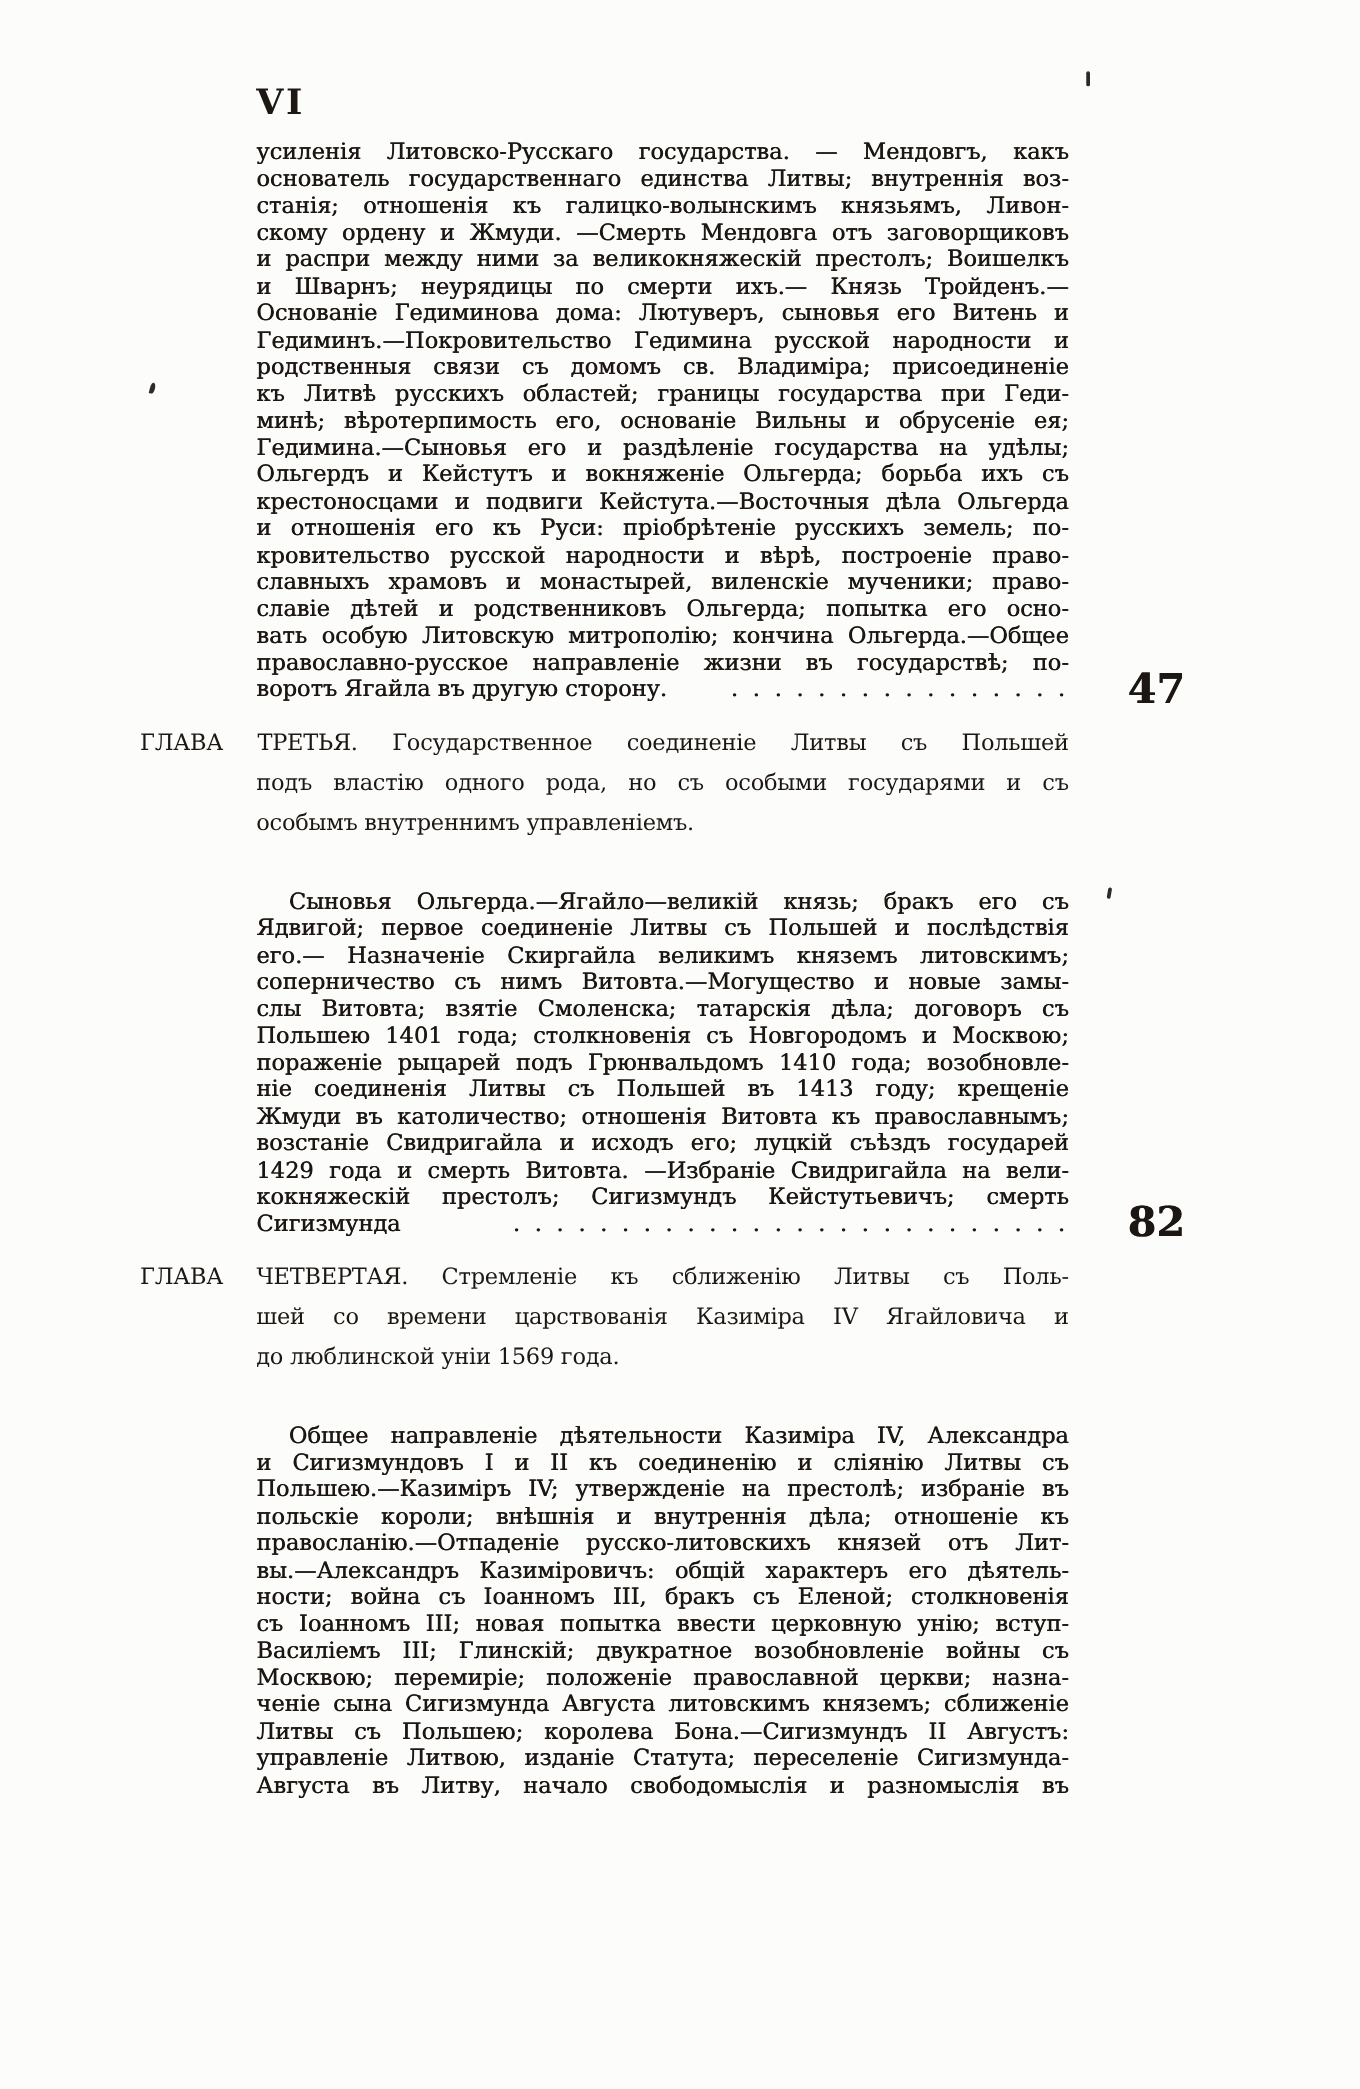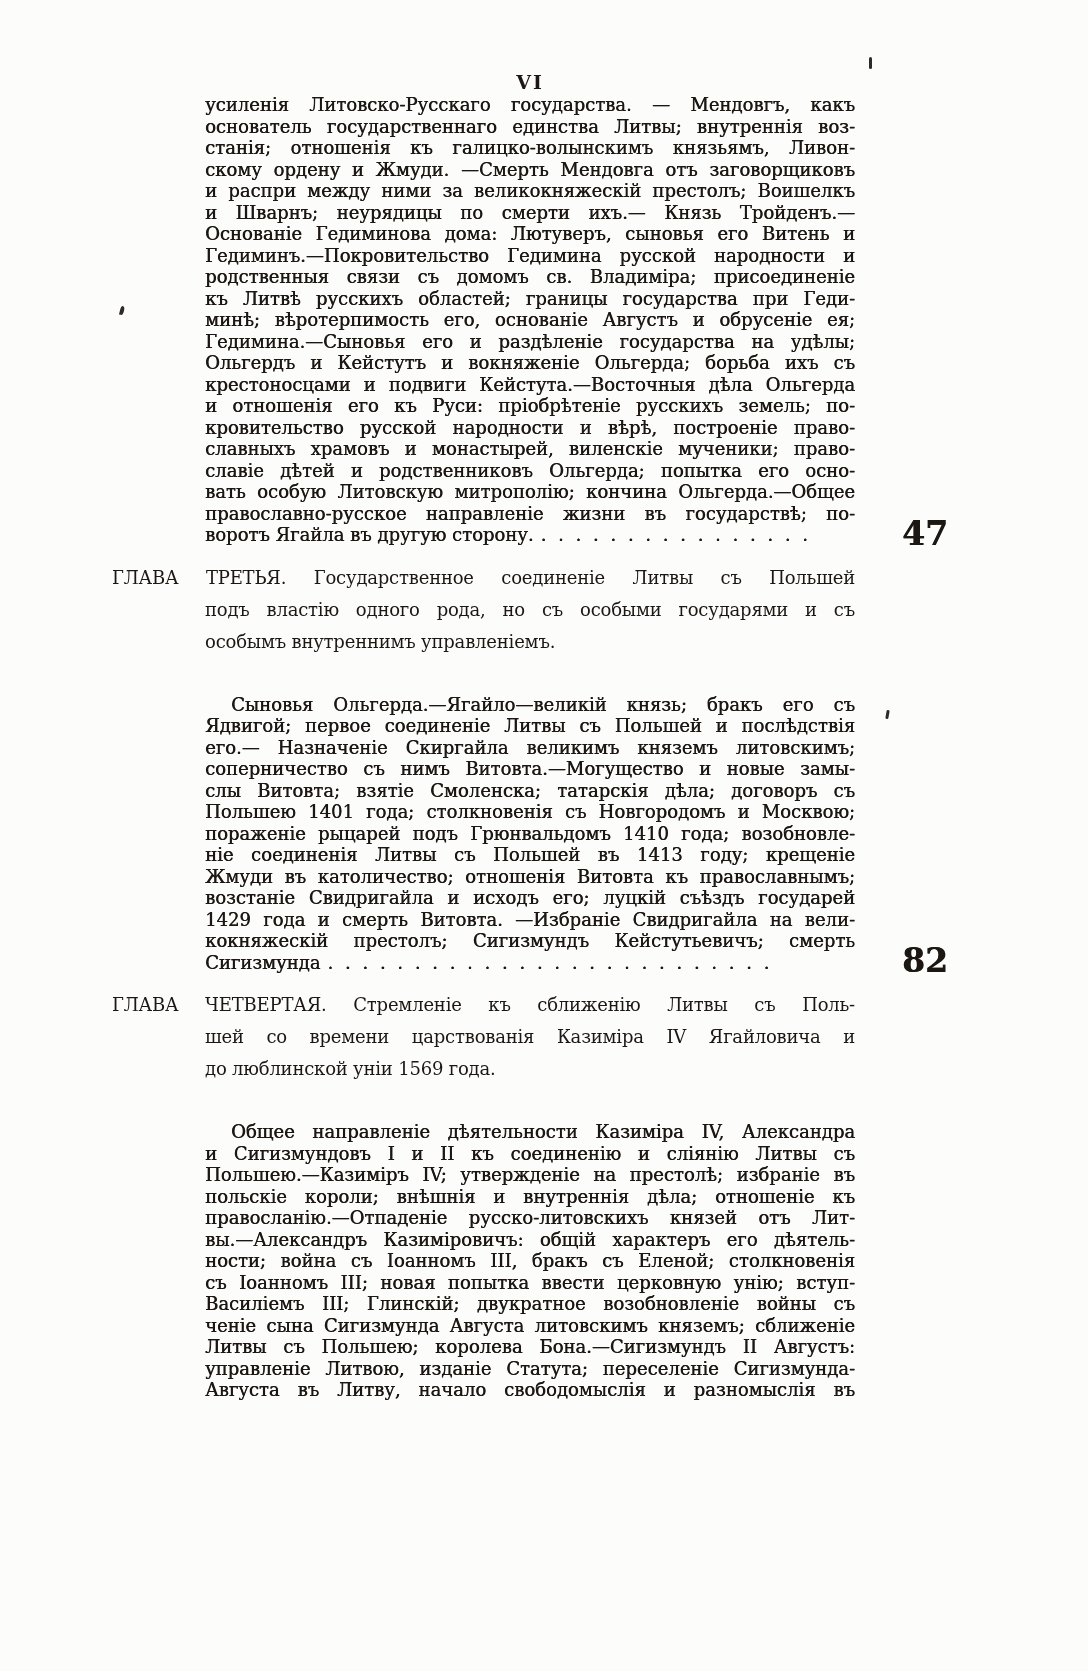--- a/index.html
+++ b/index.html
@@ -11,25 +11,26 @@
     height: 1671px;
     box-sizing: border-box;
     background: #fcfcfa;
     color: #1c1713;
     font-family: "DejaVu Serif", serif;
     padding: 70px 233px 0 205px;
     overflow: hidden;
   }
 
   .running-head {
-    text-align: center;
+    text-align: left;
     font-weight: bold;
-    font-size: 19px;
+    font-size: 28px;
     line-height: 24px;
     letter-spacing: 2px;
+    margin-bottom: 17px;
   }
 
   .toc-entry { position: relative; }
 
   .chapter-heading {
     font-weight: normal;
     font-size: 18px;
     line-height: 32px;
     margin: 16px 0 3px -93px;
     letter-spacing: -0.2px;
@@ -50,20 +51,21 @@
   .summary-line {
     text-align: justify;
     text-align-last: justify;
     text-justify: inter-word;
   }
   .summary-line.indent { padding-left: 26px; margin-top: 36px; }
 
   .leader-row {
     display: flex;
     align-items: baseline;
+    text-align: right;
   }
   .leader-text { white-space: nowrap; }
   .leader-dots {
     flex: 1;
     overflow: hidden;
     white-space: nowrap;
     margin-left: 7px;
     letter-spacing: 3px;
   }
 
@@ -96,21 +98,21 @@
           <div class="summary-line">усиленія Литовско-Русскаго государства. — Мендовгъ, какъ</div>
           <div class="summary-line">основатель государственнаго единства Литвы; внутреннія воз-</div>
           <div class="summary-line">станія; отношенія къ галицко-волынскимъ князьямъ, Ливон-</div>
           <div class="summary-line">скому ордену и Жмуди. —Смерть Мендовга отъ заговорщиковъ</div>
           <div class="summary-line">и распри между ними за великокняжескій престолъ; Воишелкъ</div>
           <div class="summary-line">и Шварнъ; неурядицы по смерти ихъ.— Князь Тройденъ.—</div>
           <div class="summary-line">Основаніе Гедиминова дома: Лютуверъ, сыновья его Витень и</div>
           <div class="summary-line">Гедиминъ.—Покровительство Гедимина русской народности и</div>
           <div class="summary-line">родственныя связи съ домомъ св. Владиміра; присоединеніе</div>
           <div class="summary-line">къ Литвѣ русскихъ областей; границы государства при Геди-</div>
-          <div class="summary-line">минѣ; вѣротерпимость его, основаніе Августъ и обрусеніе ея;</div>
+          <div class="summary-line">минѣ; вѣротерпимость его, основаніе Вильны и обрусеніе ея;</div>
           <div class="summary-line">Гедимина.—Сыновья его и раздѣленіе государства на удѣлы;</div>
           <div class="summary-line">Ольгердъ и Кейстутъ и вокняженіе Ольгерда; борьба ихъ съ</div>
           <div class="summary-line">крестоносцами и подвиги Кейстута.—Восточныя дѣла Ольгерда</div>
           <div class="summary-line">и отношенія его къ Руси: пріобрѣтеніе русскихъ земель; по-</div>
           <div class="summary-line">кровительство русской народности и вѣрѣ, построеніе право-</div>
           <div class="summary-line">славныхъ храмовъ и монастырей, виленскіе мученики; право-</div>
           <div class="summary-line">славіе дѣтей и родственниковъ Ольгерда; попытка его осно-</div>
           <div class="summary-line">вать особую Литовскую митрополію; кончина Ольгерда.—Общее</div>
           <div class="summary-line">православно-русское направленіе жизни въ государствѣ; по-</div>
           <div class="leader-row">
@@ -155,20 +157,21 @@
         <div class="entry-body">
           <div class="summary-line indent">Общее направленіе дѣятельности Казиміра IV, Александра</div>
           <div class="summary-line">и Сигизмундовъ I и II къ соединенію и сліянію Литвы съ</div>
           <div class="summary-line">Польшею.—Казиміръ IV; утвержденіе на престолѣ; избраніе въ</div>
           <div class="summary-line">польскіе короли; внѣшнія и внутреннія дѣла; отношеніе къ</div>
           <div class="summary-line">правосланію.—Отпаденіе русско-литовскихъ князей отъ Лит-</div>
           <div class="summary-line">вы.—Александръ Казиміровичъ: общій характеръ его дѣятель-</div>
           <div class="summary-line">ности; война съ Іоанномъ III, бракъ съ Еленой; столкновенія</div>
           <div class="summary-line">съ Іоанномъ III; новая попытка ввести церковную унію; вступ-</div>
           <div class="summary-line">Василіемъ III; Глинскій; двукратное возобновленіе войны съ</div>
+          <div class="summary-line">Москвою; перемиріе; положеніе православной церкви; назна-</div>
           <div class="summary-line">ченіе сына Сигизмунда Августа литовскимъ княземъ; сближеніе</div>
           <div class="summary-line">Литвы съ Польшею; королева Бона.—Сигизмундъ II Августъ:</div>
           <div class="summary-line">управленіе Литвою, изданіе Статута; переселеніе Сигизмунда-</div>
           <div class="summary-line">Августа въ Литву, начало свободомыслія и разномыслія въ</div>
         </div>
       </section>
     </main>
 
   <div class="artifact a1"></div>
   <div class="artifact a2"></div>

